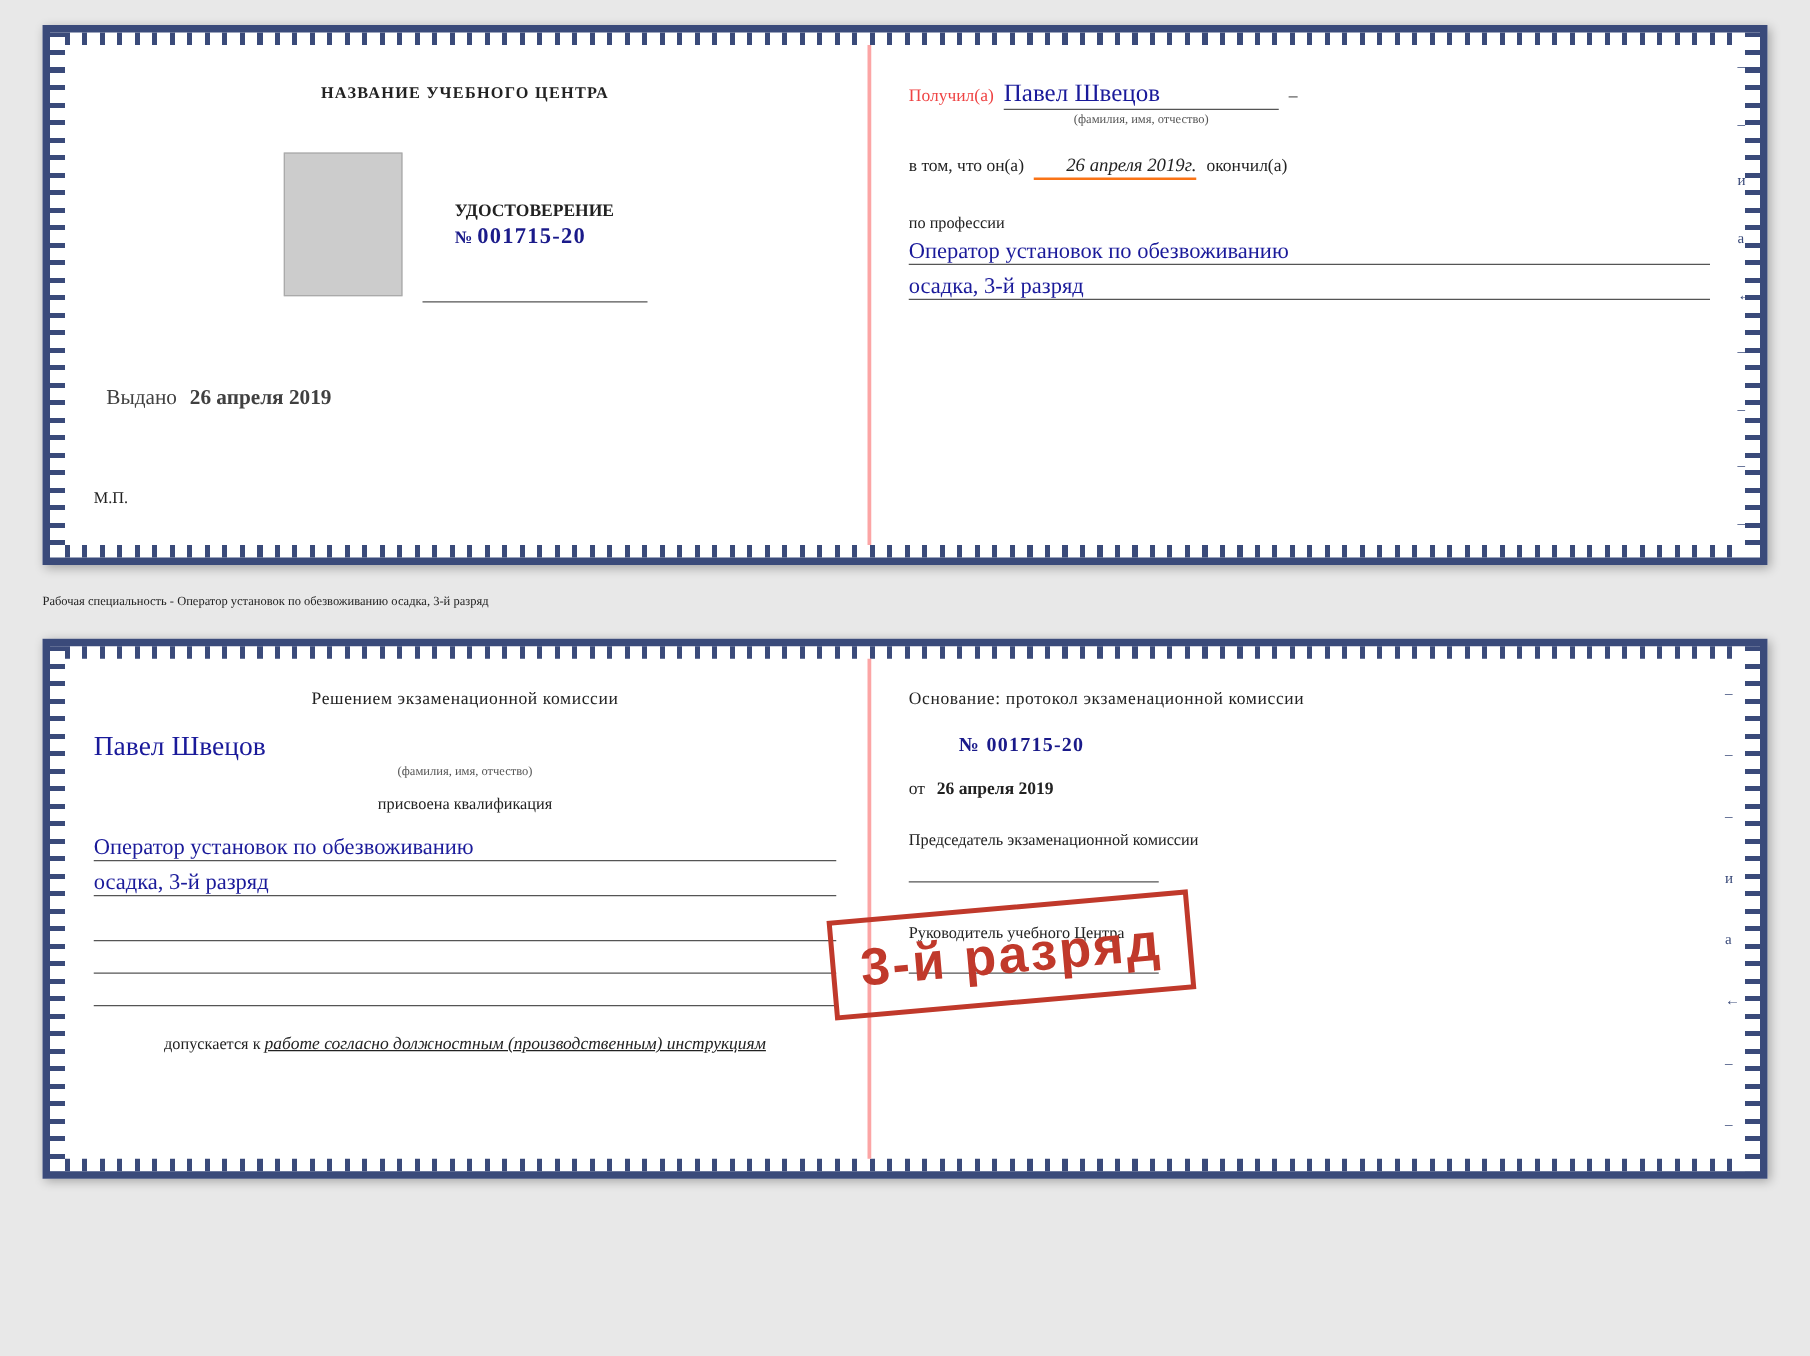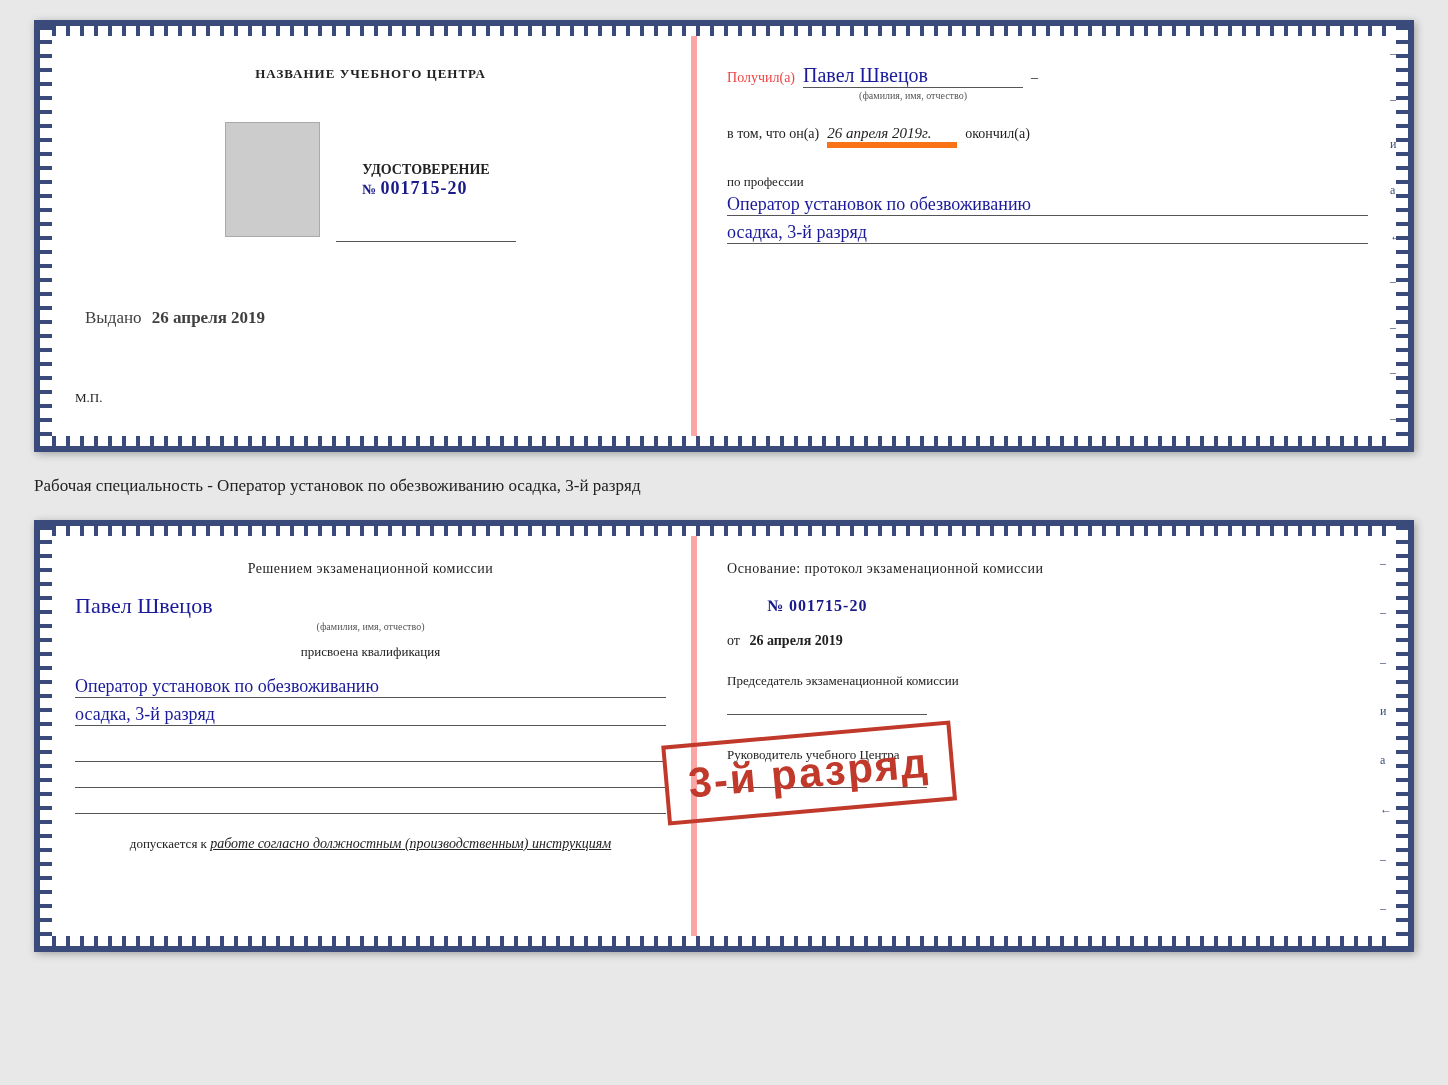--- a/index.html
+++ b/index.html
@@ -19,21 +19,21 @@
       width: 1380px;
       background: white;
       border: 6px solid #3a4a7a;
       display: flex;
       position: relative;
       box-shadow: 2px 2px 8px rgba(0,0,0,0.3);
     }
 
     .doc-left {
       width: 48%;
-      border-right: 6px solid #fca5a5;
+      border-right: 3px solid #fca5a5;
       padding: 30px 25px;
       display: flex;
       flex-direction: column;
       align-items: center;
       gap: 20px;
       position: relative;
     }
 
     .doc-right {
       width: 52%;
@@ -117,22 +117,23 @@
       color: #555;
       text-align: center;
       margin-top: 2px;
     }
 
     .date-handwritten {
       font-family: 'Segoe Script', 'Comic Sans MS', cursive;
       font-size: 15px;
       color: #222;
       font-style: italic;
-      border-bottom: 6px solid #f97316;
+      border-bottom: 2px solid #f97316;
       min-width: 130px;
+      text-align: right;
     }
 
     .org-block {
       text-align: center;
       font-size: 13px;
       font-weight: bold;
       color: #222;
       line-height: 1.7;
       letter-spacing: 0.5px;
     }
@@ -156,21 +157,21 @@
       font-size: 18px;
       color: #1a1a9a;
       border-bottom: 1px solid #555;
       display: block;
       margin-top: 6px;
     }
 
     
     .separation-text {
       width: 1380px;
-      font-size: 17px;
+      font-size: 10px;
       color: #222;
       padding: 6px 0;
     }
 
     
     .bottom-doc .doc-left {
       justify-content: flex-start;
       gap: 12px;
     }
 

